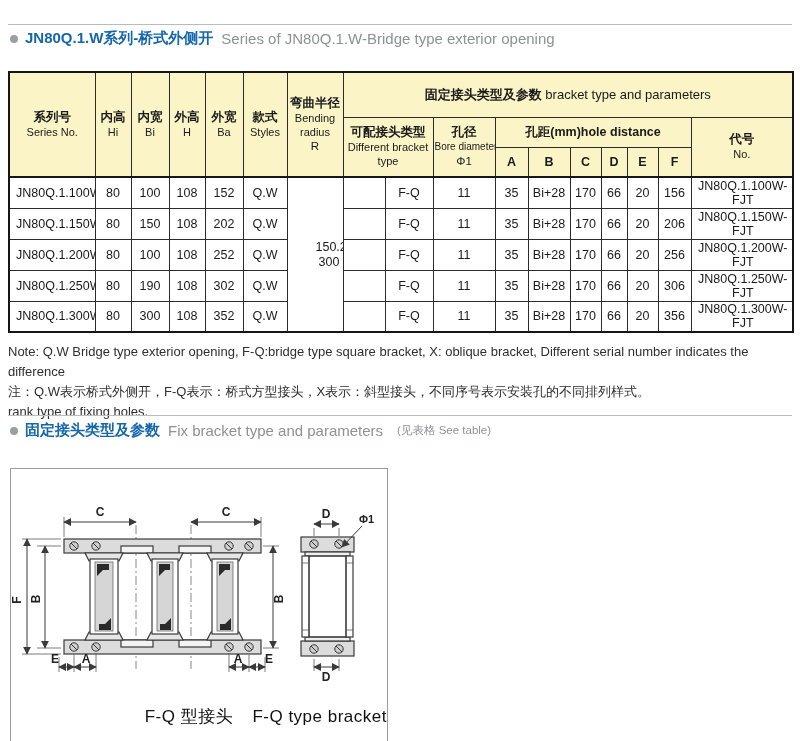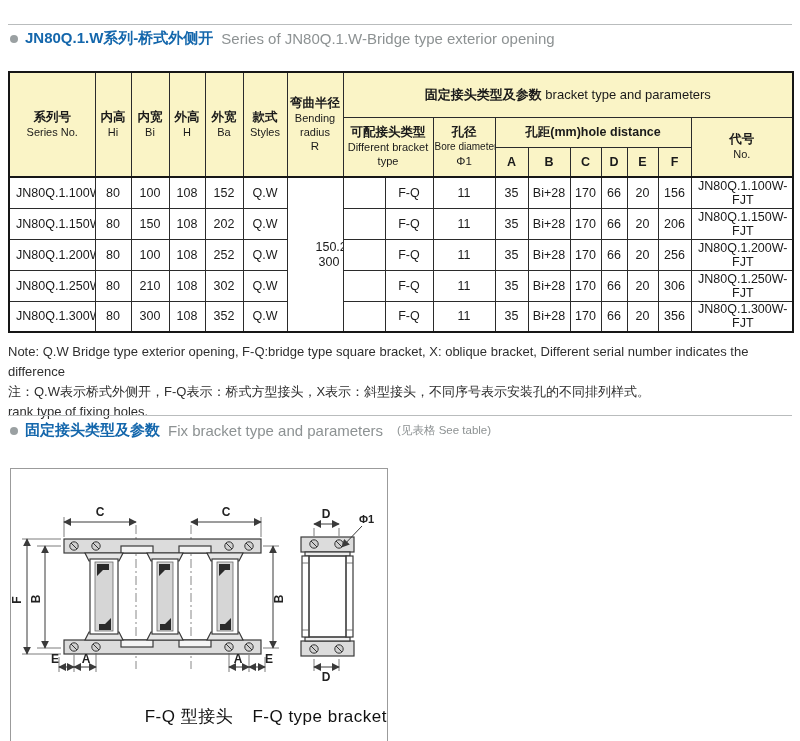--- a/index.html
+++ b/index.html
@@ -216,21 +216,21 @@
           <td>Bi+28</td>
           <td>170</td>
           <td>66</td>
           <td>20</td>
           <td>256</td>
           <td class="c-code">JN80Q.1.200W-FJT</td>
         </tr>
         <tr>
           <td class="c-series">JN80Q.1.250W</td>
           <td>80</td>
-          <td>210</td>
+          <td>190</td>
           <td>108</td>
           <td>302</td>
           <td>Q.W</td>
           <td></td>
           <td>F-Q</td>
           <td>11</td>
           <td>35</td>
           <td>Bi+28</td>
           <td>170</td>
           <td>66</td>

